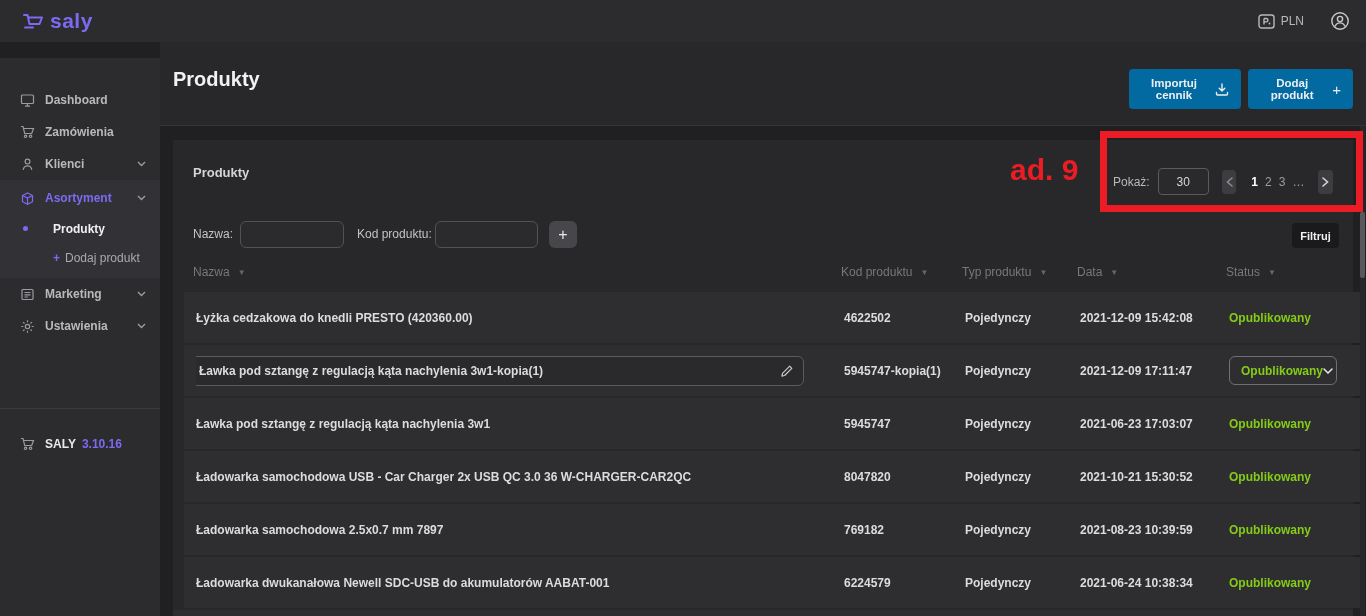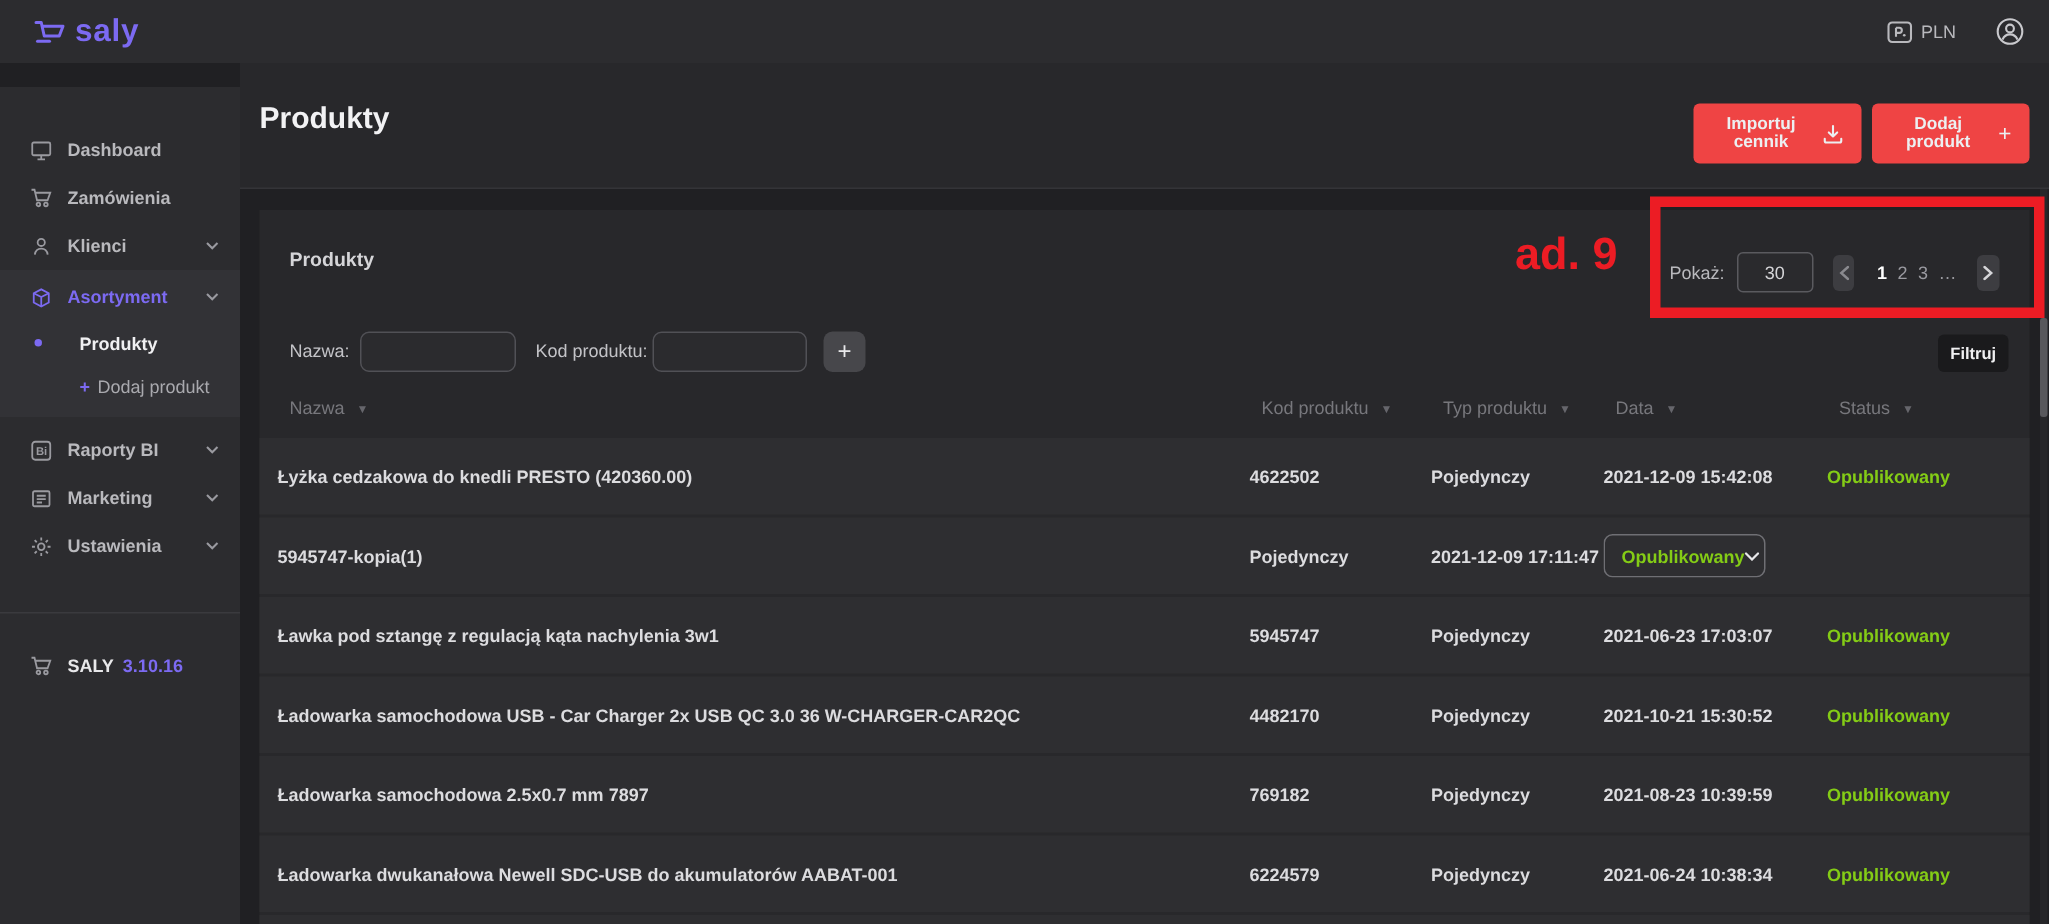--- a/index.html
+++ b/index.html
@@ -35,21 +35,21 @@
   #side-footer .side-item { height:26px; }
   .version { color:#7c6af2; font-weight:bold; margin-left:6px; }
   .icon { display:inline-flex; flex:none; }
   svg { display:block; }
 
   
   #headband { position:absolute; left:160px; top:42px; width:1206px; height:84px;
     background:#28282b; border-bottom:1px solid #343438; }
   #page-title { position:absolute; left:13px; top:26px; color:#f2f2f4;
     font-size:20px; font-weight:bold; }
-  .hbtn { position:absolute; top:27px; height:40px; background:#ef4444; border:none;
+  .hbtn { position:absolute; top:27px; height:40px; background:#0369a1; border:none;
     border-radius:4px; color:#eceff1; font-size:11.5px; font-weight:bold;
     font-family:"Liberation Sans", sans-serif; display:flex; align-items:center;
     gap:8px; padding:18px 12px; cursor:pointer; }
   #btn-import { left:969px; width:112px; }
   #btn-add { left:1088px; width:105px; }
   .plus-glyph { font-size:15px; font-weight:normal; }
 
   
   #panel { position:absolute; left:173px; top:140px; width:1180px; height:476px;
     background:#28282b; }
@@ -93,21 +93,21 @@
     padding-left:20px; align-items:center; }
   #thead { position:absolute; left:0; top:118px; width:1180px; height:28px;
     color:#77777c; font-size:12px; }
   .th { display:flex; align-items:center; gap:8px; cursor:pointer; }
   .sort-tri { font-size:8px; color:#66666c; }
   #rows { position:absolute; left:0; top:152px; width:1180px; }
   .trow { position:relative; width:1180px; height:51px; margin-bottom:2px;
     background:#2e2e31; color:#dcdcdf; font-size:12px; font-weight:bold; }
   .trow .c { overflow:hidden; white-space:nowrap; }
   .trow { display:grid; grid-template-columns:648px 121px 115px 149px 147px;
-    padding-left:12px; align-items:center; }
+    padding-left:12px; align-items:center;margin-left:11px; }
   .status-txt { color:#84cc16; }
   .name-edit, .st-dd { display:none; }
   .trow.editing .name-edit { display:flex; align-items:center; justify-content:space-between;
     width:616px; height:30px; margin-left:-8px; padding:0 10px 0 10px;
     background:#2a2a2d; border:1px solid #5a5a5f; border-radius:6px; }
   .trow.editing .st-dd { display:flex; align-items:center; justify-content:space-between;
     width:108px; height:29px; padding:0 9px 0 11px; background:#2e2e31;
     border:1px solid #6f6f74; border-radius:6px; cursor:pointer; }
   #row-partial { position:absolute; left:0; top:470px; width:1180px; height:10px;
     background:#2e2e31; }
@@ -212,34 +212,20 @@
     <div class="sub-item active">
       <span class="sub-dot"></span>
       <span>Produkty</span>
     </div>
     <div class="sub-item">
       <span class="sub-plus">+</span>
       <span>Dodaj produkt</span>
     </div>
   </div>
 
-  <div class="side-item" style="margin-top:6px">
-    <span class="icon">
-      <svg width="15" height="15" viewBox="0 0 15 15" fill="none" stroke="#9a9aa0" stroke-width="1.2">
-        <rect x="1.5" y="1.5" width="12" height="12" rx="2"></rect>
-        <text x="4" y="10.5" font-size="7.5" fill="#9a9aa0" stroke="none" font-family="Liberation Sans, sans-serif" font-weight="bold">Bi</text>
-      </svg>
-    </span>
-    <span class="lbl">Raporty BI</span>
-    <span class="chev icon">
-      <svg width="9" height="6" viewBox="0 0 9 6" fill="none" stroke="#9a9aa0" stroke-width="1.4">
-          <path d="M1 1l3.5 3.5L8 1"></path>
-        </svg>
-    </span>
-  </div>
   <div class="side-item">
     <span class="icon">
       <svg width="15" height="15" viewBox="0 0 15 15" fill="none" stroke="#9a9aa0" stroke-width="1.2">
         <rect x="2" y="2.5" width="11" height="10" rx="1"></rect>
           <path d="M4.5 5.5h6M4.5 7.8h6M4.5 10h3.5"></path>
       </svg>
     </span>
     <span class="lbl">Marketing</span>
     <span class="chev icon">
       <svg width="9" height="6" viewBox="0 0 9 6" fill="none" stroke="#9a9aa0" stroke-width="1.4">
@@ -359,20 +345,31 @@
     <div class="c code">4622502</div>
     <div class="c type">Pojedynczy</div>
     <div class="c date">2021-12-09 15:42:08</div>
     <div class="c">
       <span class="st-plain status-txt">Opublikowany</span>
       
     </div>
   </div>
 
   <div class="trow editing">
+    <div class="c">
+
+      <div class="name-edit">
+        <span class="nm">Ławka pod sztangę z regulacją kąta nachylenia 3w1-kopia(1)</span>
+        <span class="icon">
+          <svg width="12" height="12" viewBox="0 0 12 12" fill="none" stroke="#c9c9cd" stroke-width="1.2" stroke-linejoin="round">
+            <path d="M8.7 1.2l2.1 2.1-7.2 7.2-2.7.6.6-2.7z"></path>
+          </svg>
+        </span>
+      </div>
+    </div>
     <div class="c code">5945747-kopia(1)</div>
     <div class="c type">Pojedynczy</div>
     <div class="c date">2021-12-09 17:11:47</div>
     <div class="c">
 
       <div class="st-dd">
         <span class="st status-txt">Opublikowany</span>
         <span class="icon">
           <svg width="10" height="6" viewBox="0 0 10 6" fill="none" stroke="#e8e8ea" stroke-width="1.5" stroke-linecap="round">
                 <path d="M1 1l4 4 4-4"></path>
@@ -394,21 +391,21 @@
       <span class="st-plain status-txt">Opublikowany</span>
       
     </div>
   </div>
 
   <div class="trow">
     <div class="c">
       <span class="plain-name">Ładowarka samochodowa USB - Car Charger 2x USB QC 3.0 36 W-CHARGER-CAR2QC</span>
       
     </div>
-    <div class="c code">4482170</div>
+    <div class="c code">8047820</div>
     <div class="c type">Pojedynczy</div>
     <div class="c date">2021-10-21 15:30:52</div>
     <div class="c">
       <span class="st-plain status-txt">Opublikowany</span>
       
     </div>
   </div>
 
   <div class="trow">
     <div class="c">

